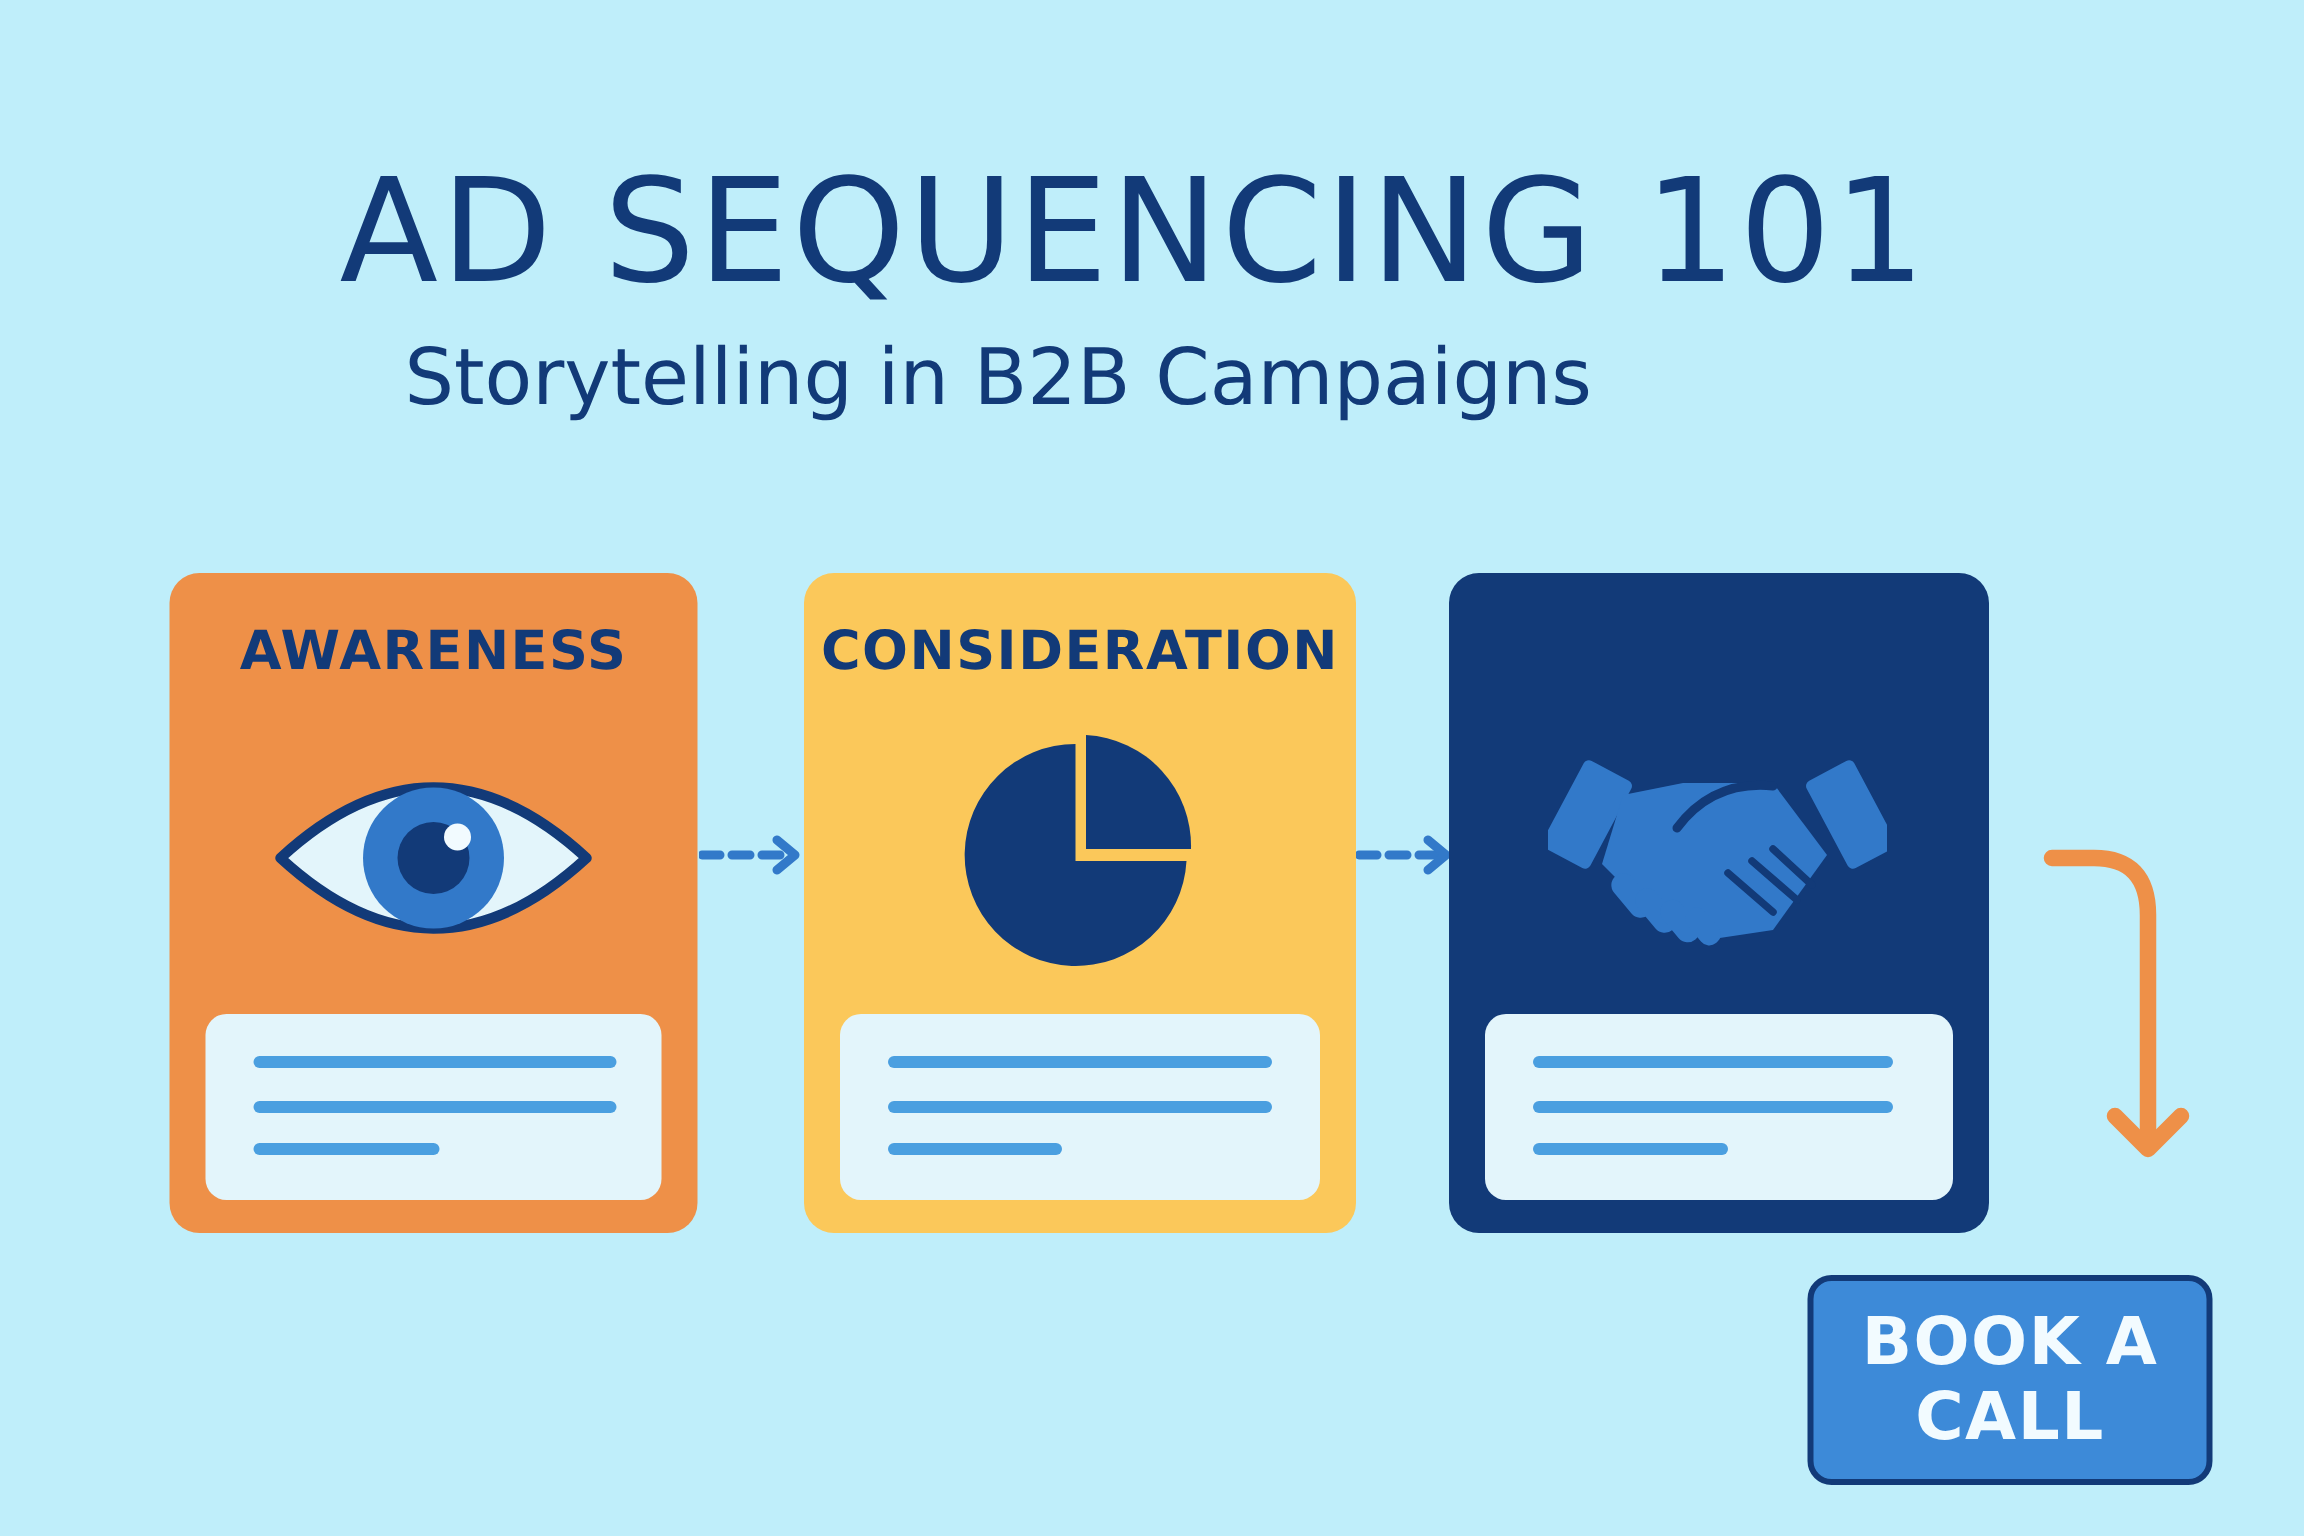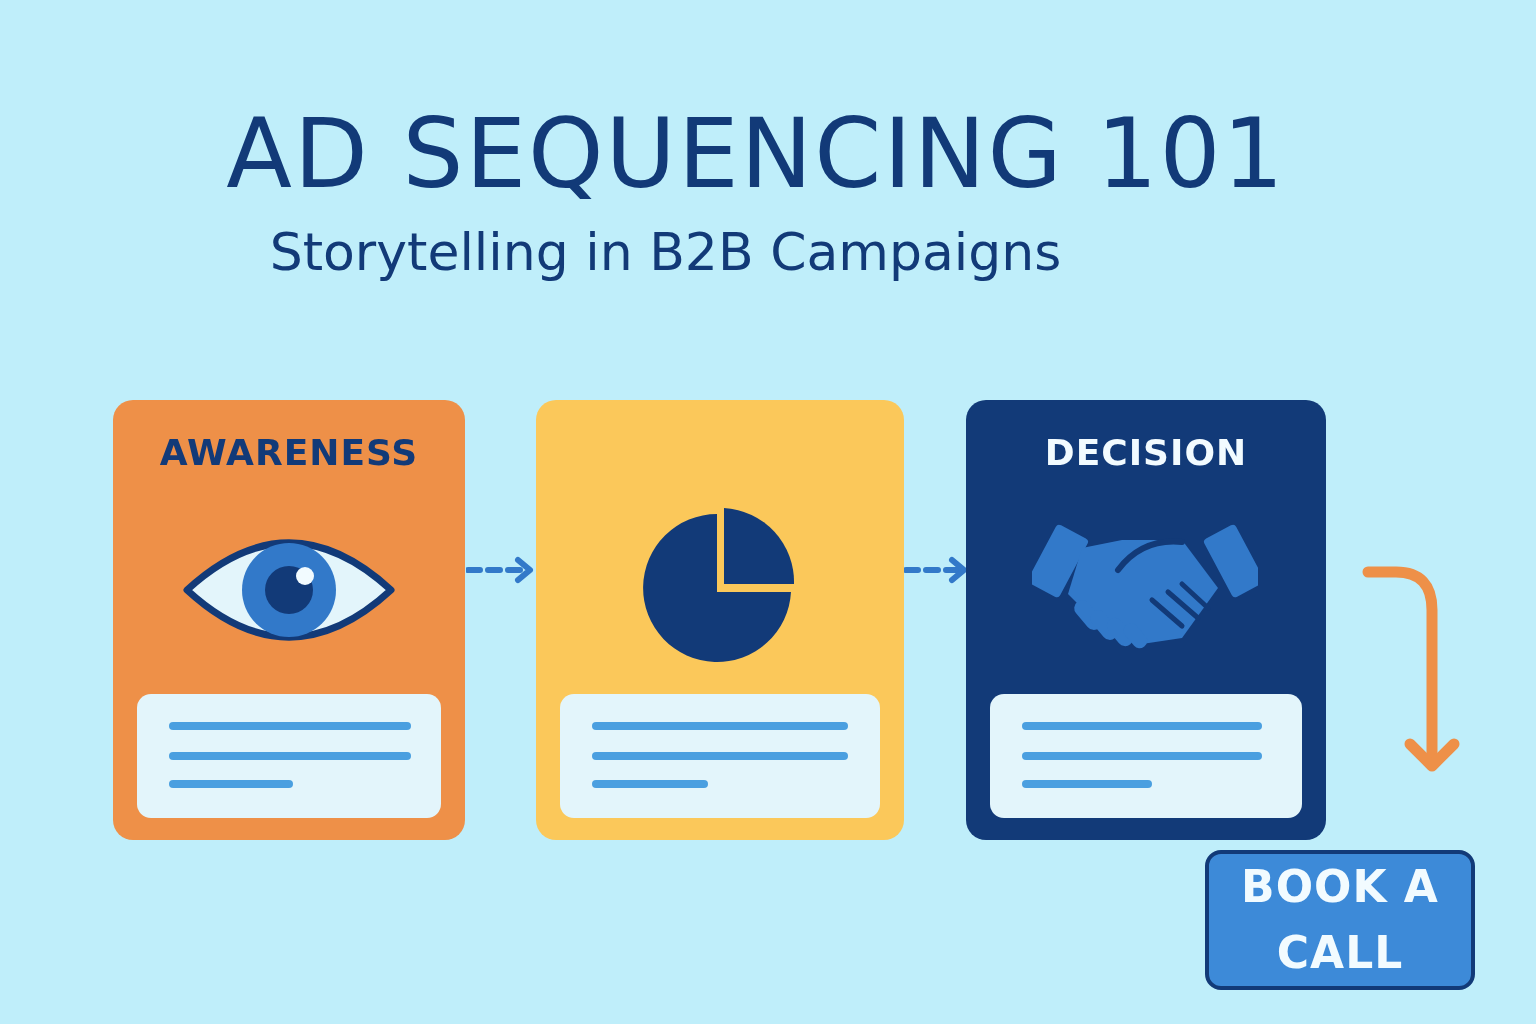--- a/index.html
+++ b/index.html
@@ -1,26 +1,26 @@
 <!DOCTYPE html>
 <html><head>
 <meta charset="utf-8">
 <style>
   html,body{margin:0;padding:0;}
   body{width:1536px;height:1024px;background:#bfeefa;position:relative;overflow:hidden;font-family:"DejaVu Sans","Liberation Sans",sans-serif;}
   .title{position:absolute;left:0;top:98px;width:1512px;text-align:center;font-size:96px;font-weight:normal;color:#123a78;letter-spacing:2px;}
   .subtitle{position:absolute;left:0;top:222px;width:1331px;text-align:center;font-size:52px;color:#123a78;}
-  .card{position:absolute;top:382px;height:440px;border-radius:20px;margin-top:18px;}
+  .card{position:absolute;top:382px;height:440px;border-radius:20px;}
   .card-label{position:absolute;left:0;right:0;top:32px;text-align:center;font-weight:bold;font-size:36px;letter-spacing:1px;}
   .textbox{position:absolute;left:24px;right:24px;top:294px;height:124px;background:#e3f5fb;border-radius:14px;}
   .line{position:absolute;left:32px;height:8px;border-radius:4px;background:#4a9fe0;}
   .icon{position:absolute;}
   .arrow{position:absolute;}
   .cta{position:absolute;left:1205px;top:850px;width:270px;height:140px;background:#3d8ad8;border:4px solid #123a78;border-radius:16px;box-sizing:border-box;display:flex;align-items:center;justify-content:center;text-align:center;}
-  .cta span{color:#f2fbff;font-weight:bold;font-size:44px;line-height:66px;width:230px;letter-spacing:1px;}
+  .cta span{color:#f2fbff;font-weight:bold;font-size:44px;line-height:50px;width:230px;letter-spacing:1px;}
 </style>
 </head>
 <body>
 
 <div class="title">AD SEQUENCING 101</div>
 <div class="subtitle">Storytelling in B2B Campaigns</div>
 
 <div class="card" style="left:113px;width:352px;background:#ee9048;">
   <div class="card-label" style="color:#123a78;">AWARENESS</div>
   <svg class="icon" style="left:70px;top:130px;" width="212" height="120" viewBox="0 0 212 120">
@@ -35,38 +35,38 @@
     <div class="line" style="top:86px;width:124px;"></div>
   </div>
 </div>
 
 <svg class="arrow" style="left:466px;top:556px;" width="72" height="28" viewBox="0 0 72 28">
   <line x1="2" y1="14" x2="58" y2="14" stroke="#3279c9" stroke-width="6" stroke-dasharray="12 8" stroke-linecap="round"></line>
   <polyline points="52,4 64,14 52,24" fill="none" stroke="#3279c9" stroke-width="6" stroke-linecap="round" stroke-linejoin="round"></polyline>
 </svg>
 
 <div class="card" style="left:536px;width:368px;background:#fbc85a;">
+  <div class="card-label" style="color:#123a78;">CONSIDERATION</div>
   <svg class="icon" style="left:104px;top:106px;" width="160" height="160" viewBox="0 0 160 160">
     <path d="M77 8 A74 74 0 1 0 151 86 L77 86 Z" fill="#123a78"></path>
     <path d="M84 2 A74 74 0 0 1 154 78 L84 78 Z" fill="#123a78"></path>
   </svg>
   <div class="textbox">
     <div class="line" style="top:28px;width:256px;"></div>
     <div class="line" style="top:58px;width:256px;"></div>
     <div class="line" style="top:86px;width:116px;"></div>
   </div>
 </div>
 
 <svg class="arrow" style="left:904px;top:556px;" width="66" height="28" viewBox="0 0 66 28">
   <line x1="2" y1="14" x2="54" y2="14" stroke="#3279c9" stroke-width="6" stroke-dasharray="12 8" stroke-linecap="round"></line>
   <polyline points="48,4 60,14 48,24" fill="none" stroke="#3279c9" stroke-width="6" stroke-linecap="round" stroke-linejoin="round"></polyline>
 </svg>
 
 <div class="card" style="left:966px;width:360px;background:#123a78;">
-  <div class="card-label" style="color:#f2fbff;">DECISION</div>
   <svg class="icon" style="left:66px;top:118px;" width="226" height="136" viewBox="0 0 226 136">
     <g fill="#3279c9">
       <rect x="8" y="10" width="36" height="66" rx="4" transform="rotate(28 26 43)"></rect>
       <rect x="184" y="10" width="36" height="66" rx="4" transform="rotate(-28 202 43)"></rect>
       <path d="M50 30 L90 22 L150 22 L186 70 L150 120 L110 126 L70 110 L36 76 Z"></path>
       <rect x="48" y="80" width="16" height="34" rx="8" transform="rotate(-40 56 97)"></rect>
       <rect x="64" y="90" width="16" height="34" rx="8" transform="rotate(-40 72 107)"></rect>
       <rect x="80" y="98" width="16" height="32" rx="8" transform="rotate(-40 88 114)"></rect>
       <rect x="96" y="104" width="15" height="28" rx="7" transform="rotate(-40 103 118)"></rect>
     </g>

